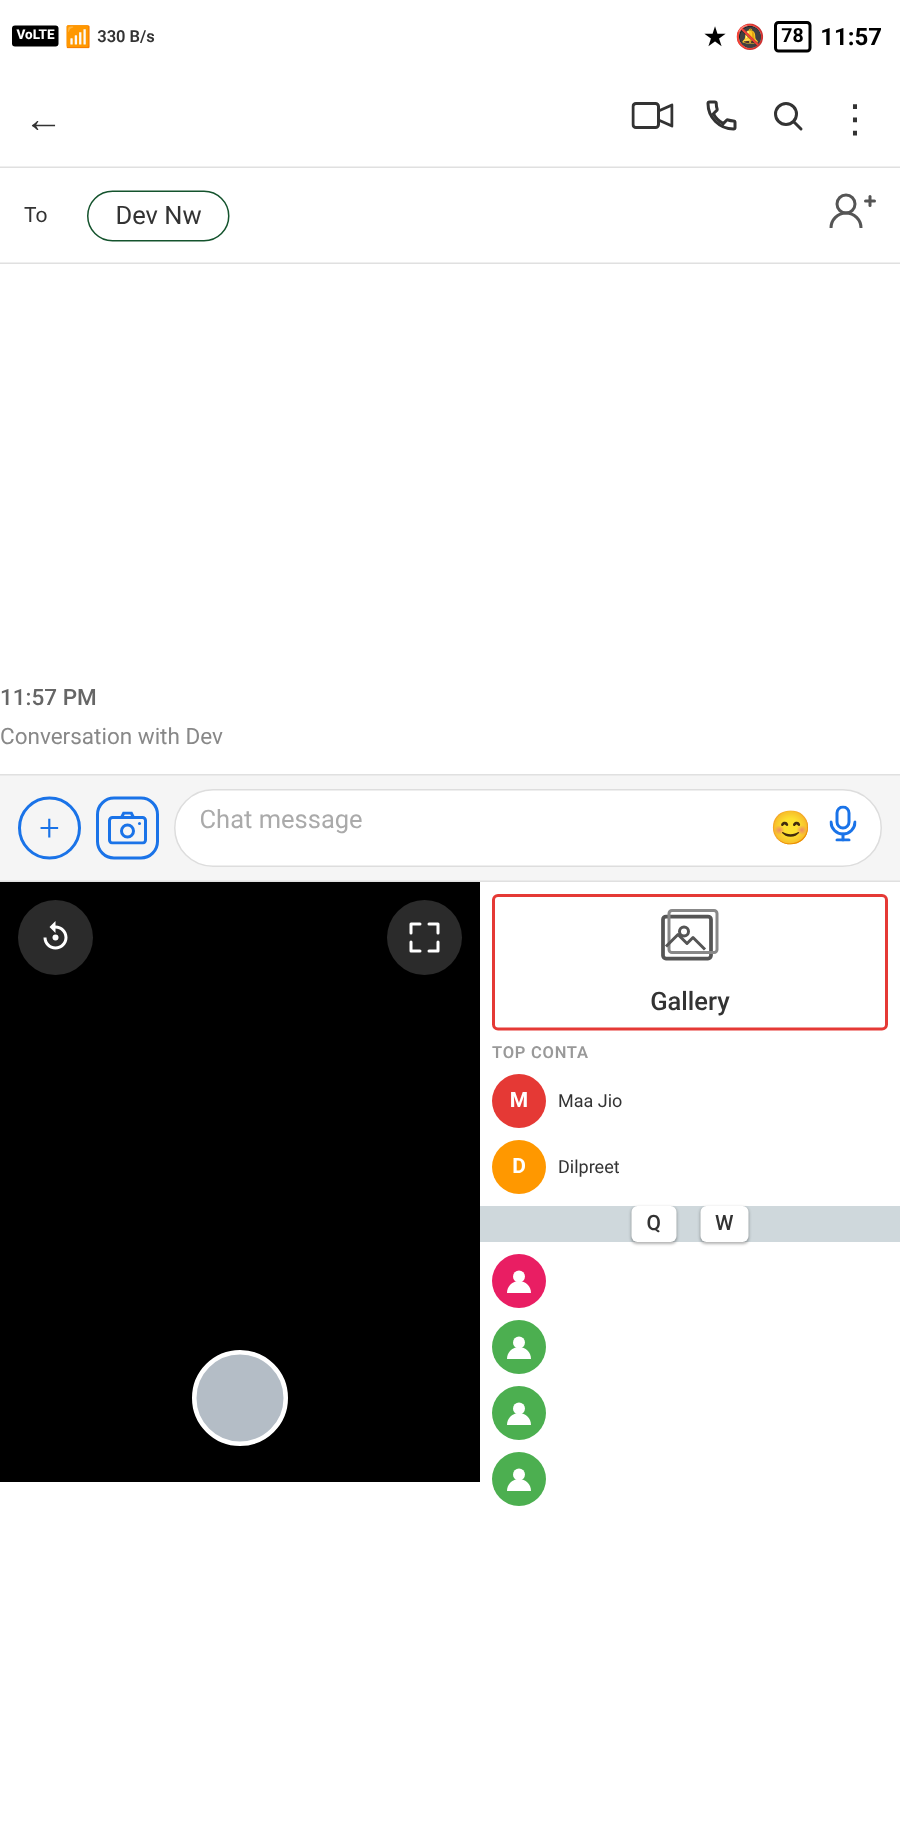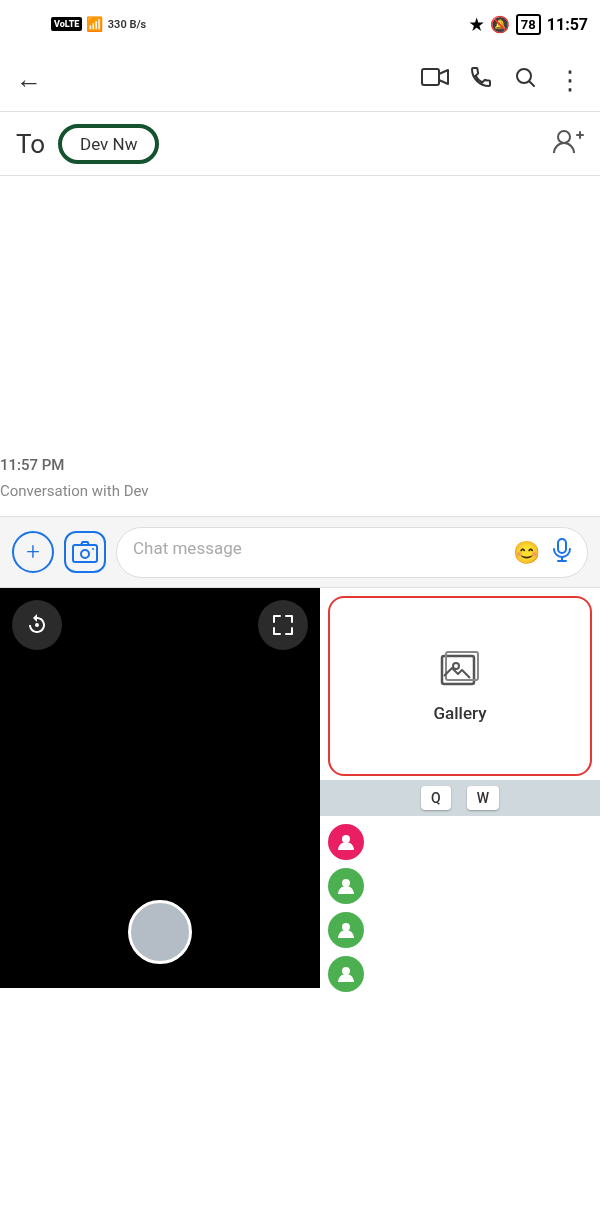--- a/index.html
+++ b/index.html
@@ -28,21 +28,20 @@
       align-items: center;
       gap: 4px;
     }
     .volte-badge {
       background: #000;
       color: #fff;
       font-size: 9px;
       font-weight: 800;
       padding: 2px 3px;
       border-radius: 2px;
-      margin-left: 43px;
     }
     .signal-icon { font-size: 14px; }
     .status-right {
       display: flex;
       align-items: center;
       gap: 6px;
       font-size: 14px;
     }
     .battery-box {
       border: 2px solid #000;
@@ -74,26 +73,26 @@
     
     .to-row {
       height: 64px;
       display: flex;
       align-items: center;
       padding: 0 16px;
       border-bottom: 1px solid #e0e0e0;
       gap: 12px;
     }
     .to-label {
-      font-size: 26px;
+      font-size: 14px;
       color: #333;
       min-width: 30px;
     }
     .contact-chip {
-      border: 4px solid #14532d;
+      border: 1px solid #14532d;
       border-radius: 50px;
       padding: 6px 18px;
       font-size: 17px;
       color: #333;
       background: #fff;
     }
     .add-contact-icon {
       margin-left: auto;
       font-size: 26px;
       color: #555;
@@ -240,21 +239,21 @@
     
     .right-panel {
       flex: 1;
       display: flex;
       flex-direction: column;
     }
 
     
     .gallery-tile {
       border: 2.5px solid #e53935;
-      border-radius: 16px;
+      border-radius: 4px;
       margin: 8px 8px 4px 8px;
       display: flex;
       flex-direction: column;
       align-items: center;
       justify-content: center;
       height: 180px;
       cursor: pointer;
       background: #fff;
     }
     .gallery-icon-wrap {
@@ -451,20 +450,32 @@
         <svg width="40" height="36" viewBox="0 0 40 36" fill="none">
           <rect x="2" y="6" width="32" height="28" rx="2" stroke="#555" stroke-width="2.5"></rect>
           <rect x="6" y="2" width="32" height="28" rx="2" stroke="#888" stroke-width="2"></rect>
           <circle cx="16" cy="16" r="3" stroke="#555" stroke-width="2"></circle>
           <path d="M4 26l8-8 6 6 4-4 8 8" stroke="#555" stroke-width="2" stroke-linejoin="round"></path>
         </svg>
       </div>
       <span class="gallery-label">Gallery</span>
     </div>
 
+    <div class="top-contacts-section">
+      <div class="top-contacts-label">TOP CONTA</div>
+
+      <div class="contact-row">
+        <div class="contact-avatar" style="background:#e53935;">M</div>
+        <span class="contact-name-text">Maa Jio</span>
+      </div>
+      <div class="contact-row">
+        <div class="contact-avatar" style="background:#ff9800;">D</div>
+        <span class="contact-name-text">Dilpreet</span>
+      </div>
+    </div>
 
     <div class="keyboard-hint">
       <span class="key-btn">Q</span>
       <span class="key-btn">W</span>
     </div>
 
     <div class="more-contacts">
       <div class="more-contact-row">
         <div class="contact-avatar" style="background:#e91e63; font-size:18px;">
           <svg width="20" height="20" viewBox="0 0 20 20" fill="none">

